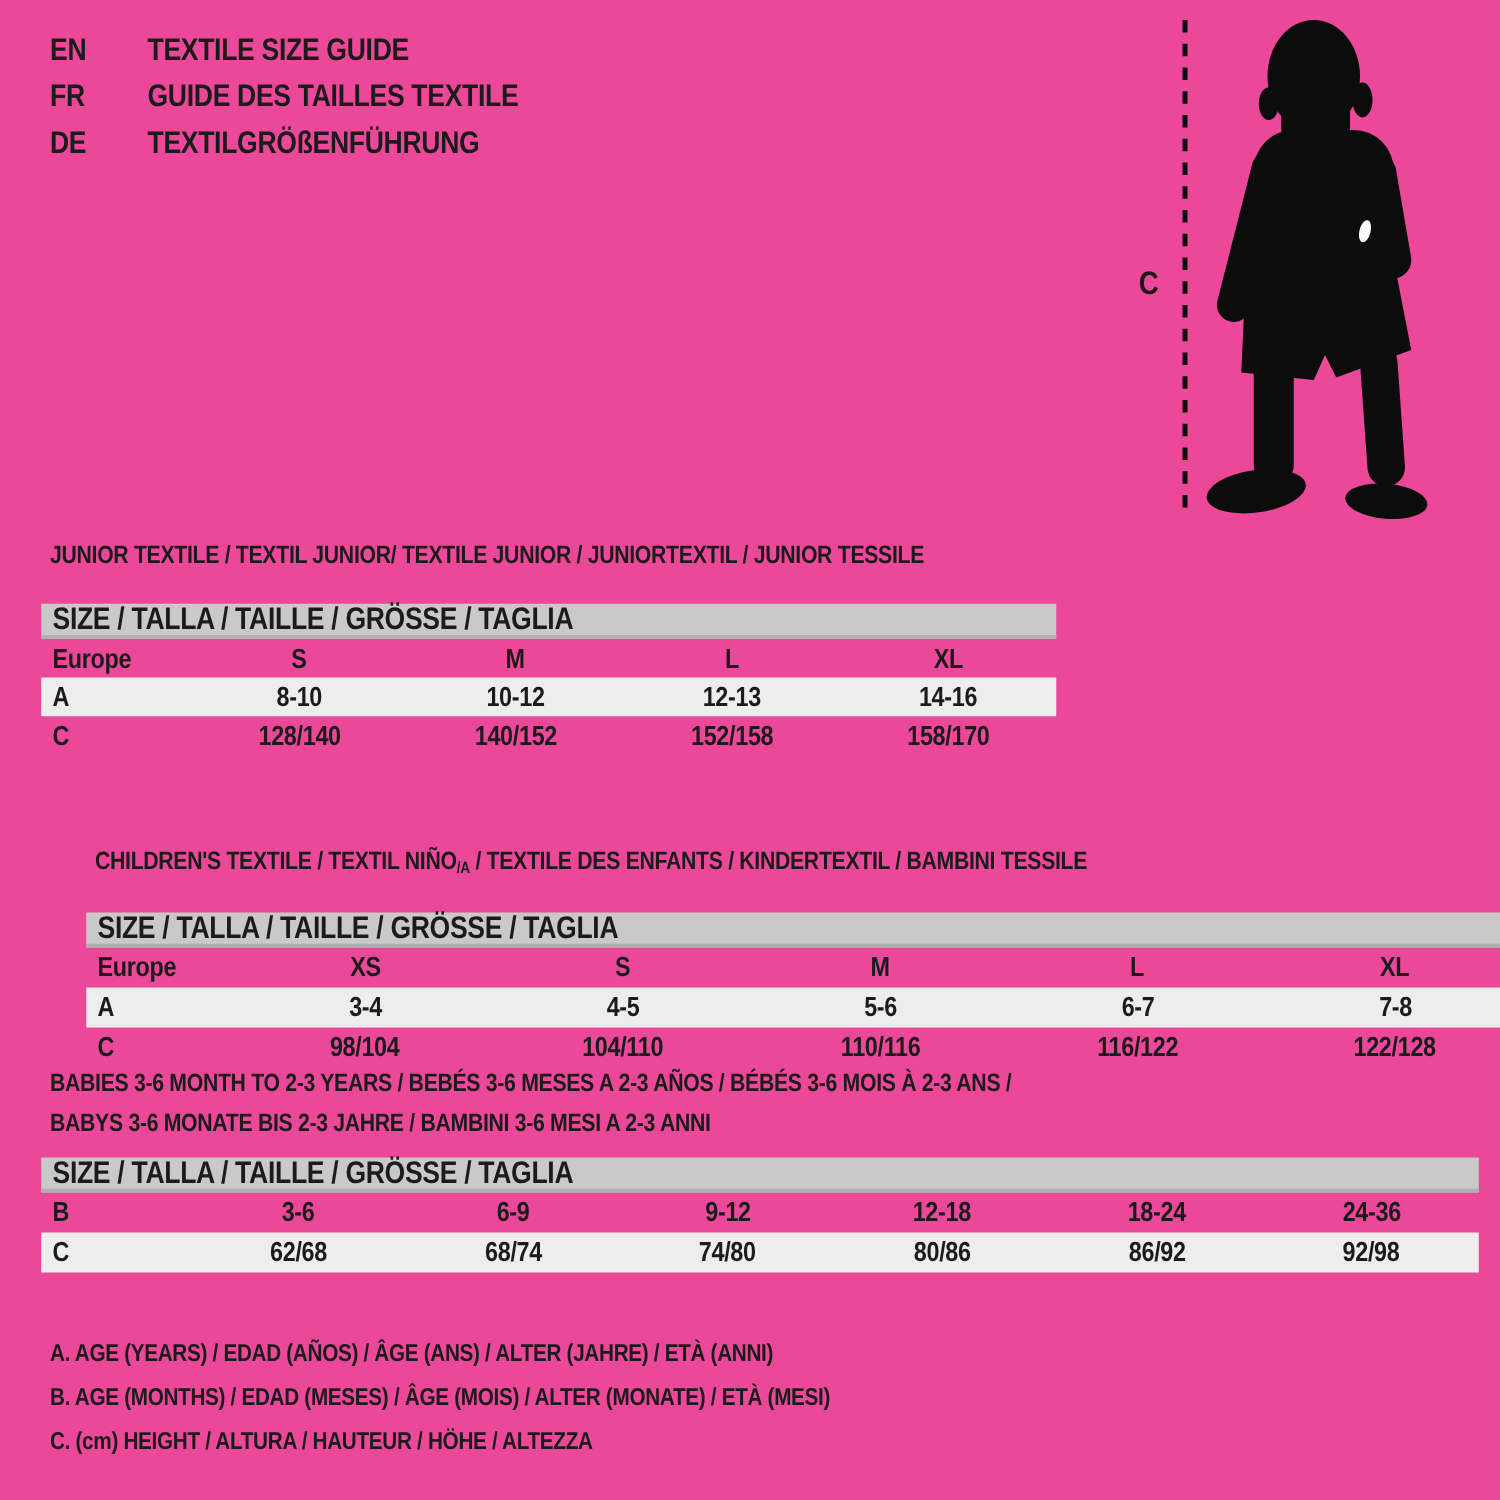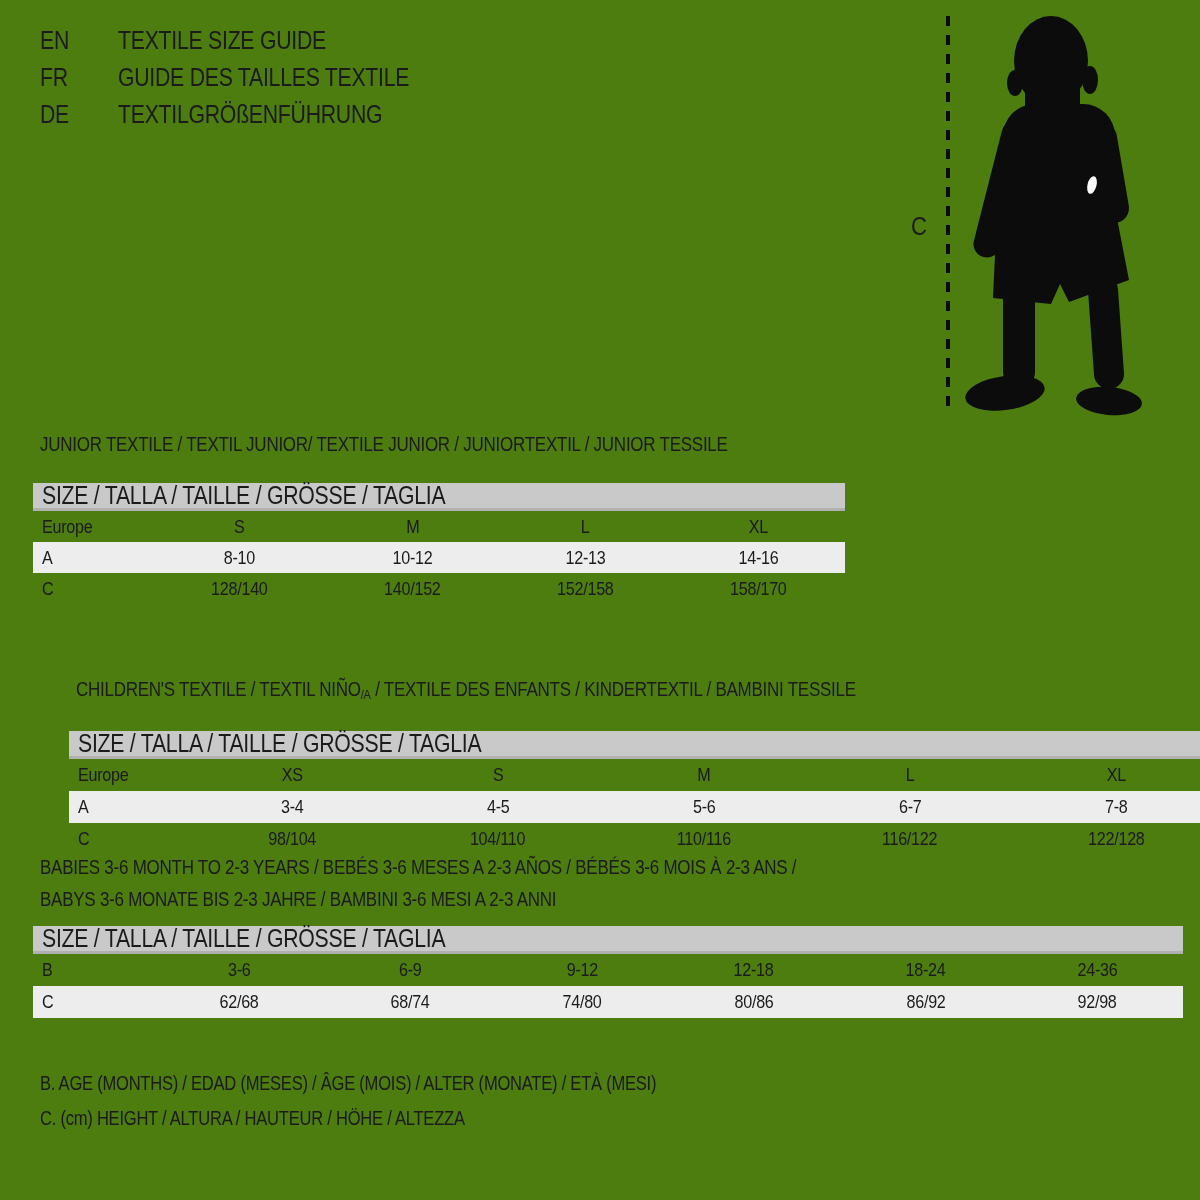--- a/index.html
+++ b/index.html
@@ -1,21 +1,21 @@
 <!DOCTYPE html>
 <html><head>
 <meta charset="utf-8">
 <style>
   * { margin:0; padding:0; box-sizing:border-box; }
   body { background:#fff; }
   .canvas {
     position:relative; width:1200px; height:1200px;
-    background:#4d7c0f; overflow:hidden;
+    background:#ec4899; overflow:hidden;
     font-family:"Liberation Sans","DejaVu Sans",sans-serif;
-    font-weight:normal; color:#1b1b1b;
+    font-weight:bold; color:#1b1b1b;
   }
   
   .cond  { display:inline-block; transform:scaleX(0.85); transform-origin:0 50%; white-space:nowrap; letter-spacing:-0.3px; }
   .condc { display:inline-block; transform:scaleX(0.85); transform-origin:50% 50%; white-space:nowrap; letter-spacing:-0.3px; }
 
   
   .lang-block { position:absolute; left:40px; top:22px; }
   .lang-row { display:flex; height:37px; align-items:center; font-size:25px; }
   .lang-code { width:78px; }
 
@@ -27,21 +27,21 @@
   
   .section { position:absolute; left:33px; }
   .sec-title { margin-left:7px; font-size:20px; line-height:22px; }
   .sec-title.two-line { line-height:32px; }
   .stable { width:100%; }
   .thead {
     background:#c9c9c9; border-bottom:3px solid #b0b0b0;
     height:28px; display:flex; align-items:center;
     padding-left:9px; font-size:25px;
   }
-  .trow { display:flex; align-items:center; font-size:19px; height:31px; }
+  .trow { display:flex; align-items:center; font-size:22px; height:31px; }
   .trow.h32 { height:32px; }
   .trow.shaded { background:#ededed; }
   .tlabel { width:120px; padding-left:9px; text-align:left; }
   .tcell { flex:1; text-align:center; }
   .sub { font-size:13px; vertical-align:-3px; }
 
   .mt-junior   { margin-top:28px; }
   .mt-children { margin-top:25px; }
   .mt-babies   { margin-top:11px; }
 
@@ -186,17 +186,18 @@
         <span class="tcell"><span class="condc">68/74</span></span>
         <span class="tcell"><span class="condc">74/80</span></span>
         <span class="tcell"><span class="condc">80/86</span></span>
         <span class="tcell"><span class="condc">86/92</span></span>
         <span class="tcell"><span class="condc">92/98</span></span>
       </div>
     </div>
   </div>
 
   <div class="legend">
+    <div class="legend-row"><span class="cond">A. AGE (YEARS) / EDAD (AÑOS) / ÂGE (ANS) / ALTER (JAHRE) / ETÀ (ANNI)</span></div>
     <div class="legend-row"><span class="cond">B. AGE (MONTHS) / EDAD (MESES) / ÂGE (MOIS) / ALTER (MONATE) / ETÀ (MESI)</span></div>
     <div class="legend-row"><span class="cond">C. (cm) HEIGHT / ALTURA / HAUTEUR / HÖHE / ALTEZZA</span></div>
   </div>
 
 </div>
 
 </body></html>

